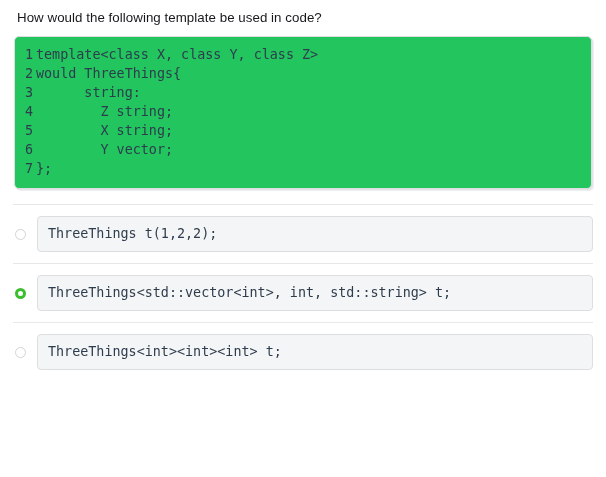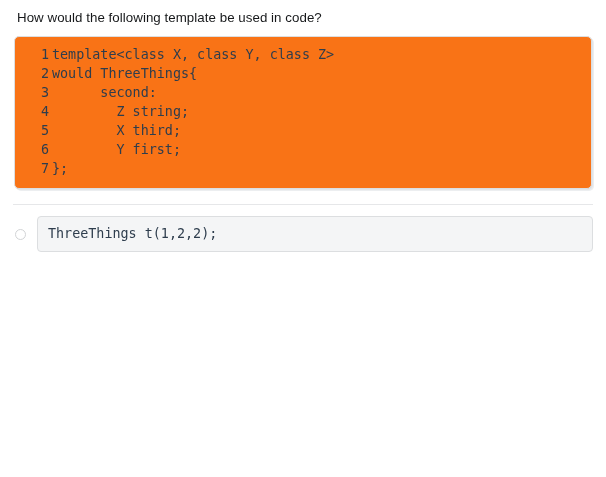--- a/index.html
+++ b/index.html
@@ -24,25 +24,25 @@
     font-size: 13.3px;
     line-height: 17px;
     color: #16181a;
     padding: 9px 2px 0 17px;
     letter-spacing: 0.05px;
   }
 
   
   .code-block {
     margin: 10px 14px 0 14px;
-    background: #f97316;
+    background: #22c55e;
     border: 1px solid #dcdee0;
     border-radius: 5px;
     box-shadow: 1px 1px 0 0 #e3e5e8, 2px 2px 0 0 #eceef0;
-    padding: 8px 0 10px 16px;
+    padding: 8px 0 10px 0;
     position: relative;
   }
   .code-line {
     display: block;
     font-family: "DejaVu Sans Mono", "Liberation Mono", monospace;
     font-size: 13.4px;
     line-height: 19px;
     color: #2e3d4d;
     white-space: pre;
     padding-left: 10px;
@@ -105,33 +105,45 @@
 </head>
 <body>
 
 <div class="quiz-wrap">
 
   <div class="question-text">How would the following template be used in code?</div>
 
   <div class="code-block">
     <span class="code-line"><span class="ln">1</span><span>template&lt;class X, class Y, class Z&gt;</span></span>
     <span class="code-line"><span class="ln">2</span><span>would ThreeThings{</span></span>
-    <span class="code-line"><span class="ln">3</span><span>      second:</span></span>
+    <span class="code-line"><span class="ln">3</span><span>      string:</span></span>
     <span class="code-line"><span class="ln">4</span><span>        Z string;</span></span>
-    <span class="code-line"><span class="ln">5</span><span>        X third;</span></span>
-    <span class="code-line"><span class="ln">6</span><span>        Y first;</span></span>
+    <span class="code-line"><span class="ln">5</span><span>        X string;</span></span>
+    <span class="code-line"><span class="ln">6</span><span>        Y vector;</span></span>
     <span class="code-line"><span class="ln">7</span><span>};</span></span>
   </div>
 
   <div class="options">
 
     <div class="option-row first">
       <span class="radio"></span>
       <div class="option-box">
         <span class="option-code">ThreeThings t(1,2,2);</span>
       </div>
     </div>
 
+    <div class="option-row">
+      <span class="radio selected"></span>
+      <div class="option-box">
+        <span class="option-code">ThreeThings&lt;std::vector&lt;int&gt;, int, std::string&gt; t;</span>
+      </div>
+    </div>
 
+    <div class="option-row">
+      <span class="radio"></span>
+      <div class="option-box">
+        <span class="option-code">ThreeThings&lt;int&gt;&lt;int&gt;&lt;int&gt; t;</span>
+      </div>
+    </div>
 
 
   </div>
 </div>
 
 </body></html>

